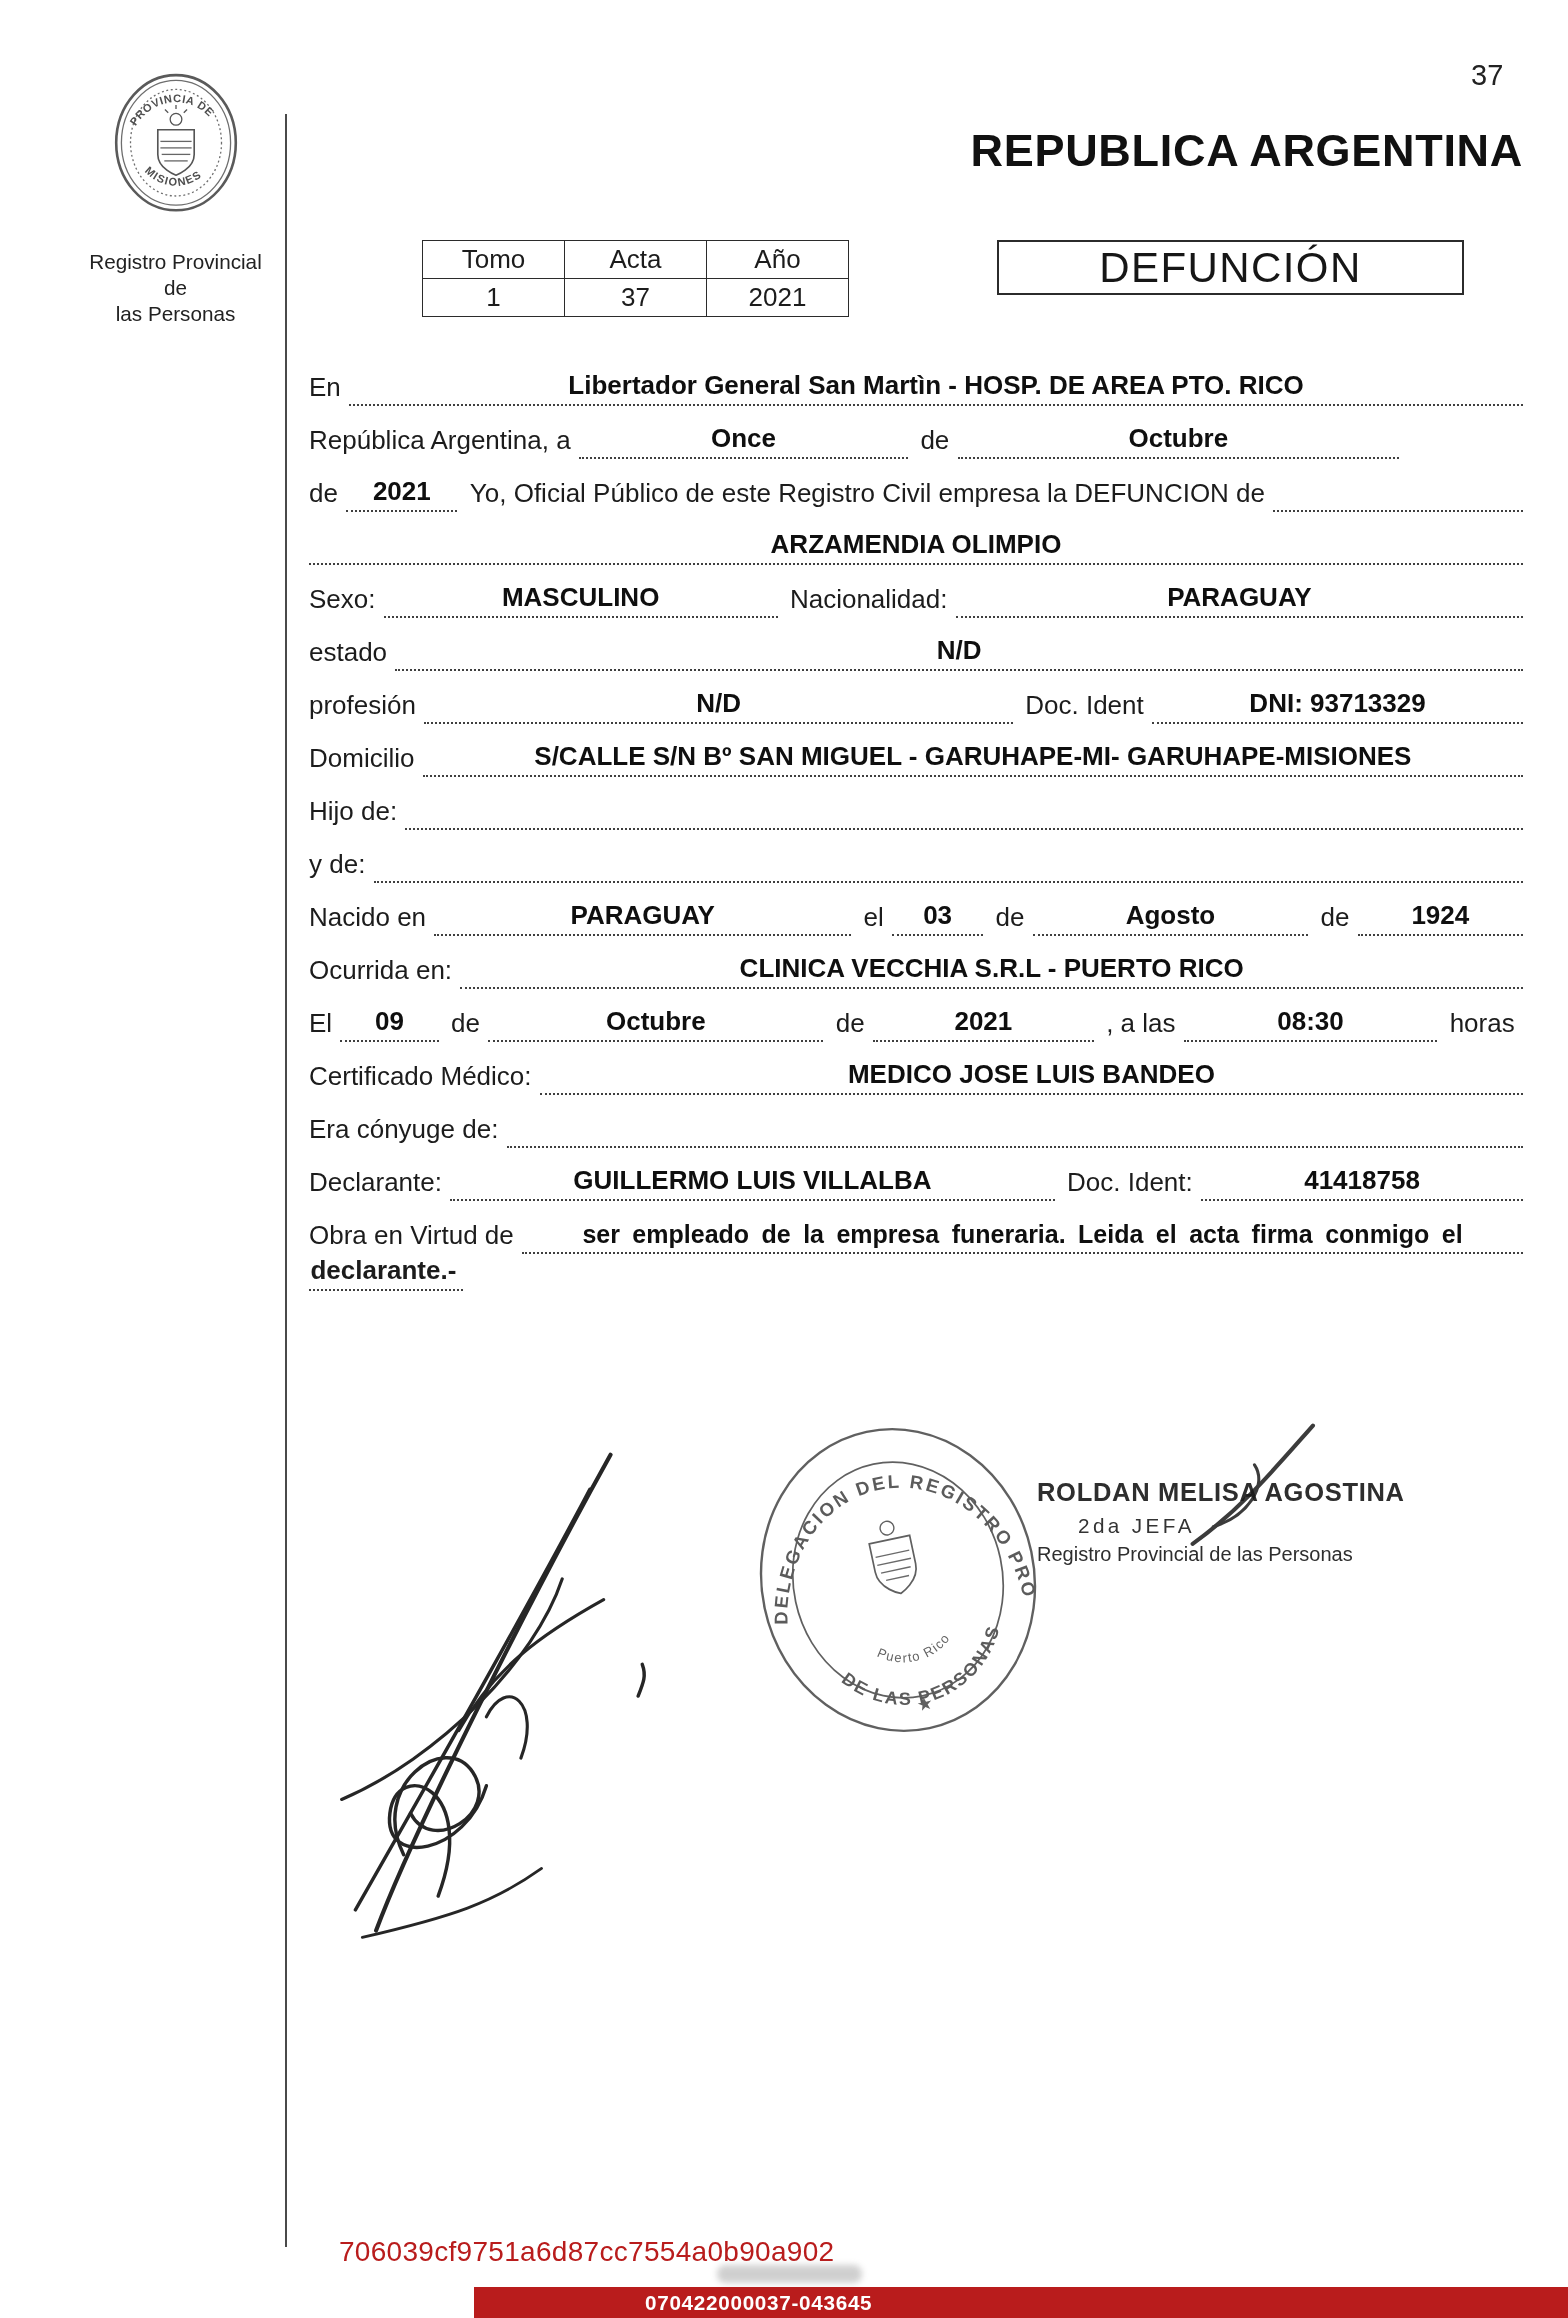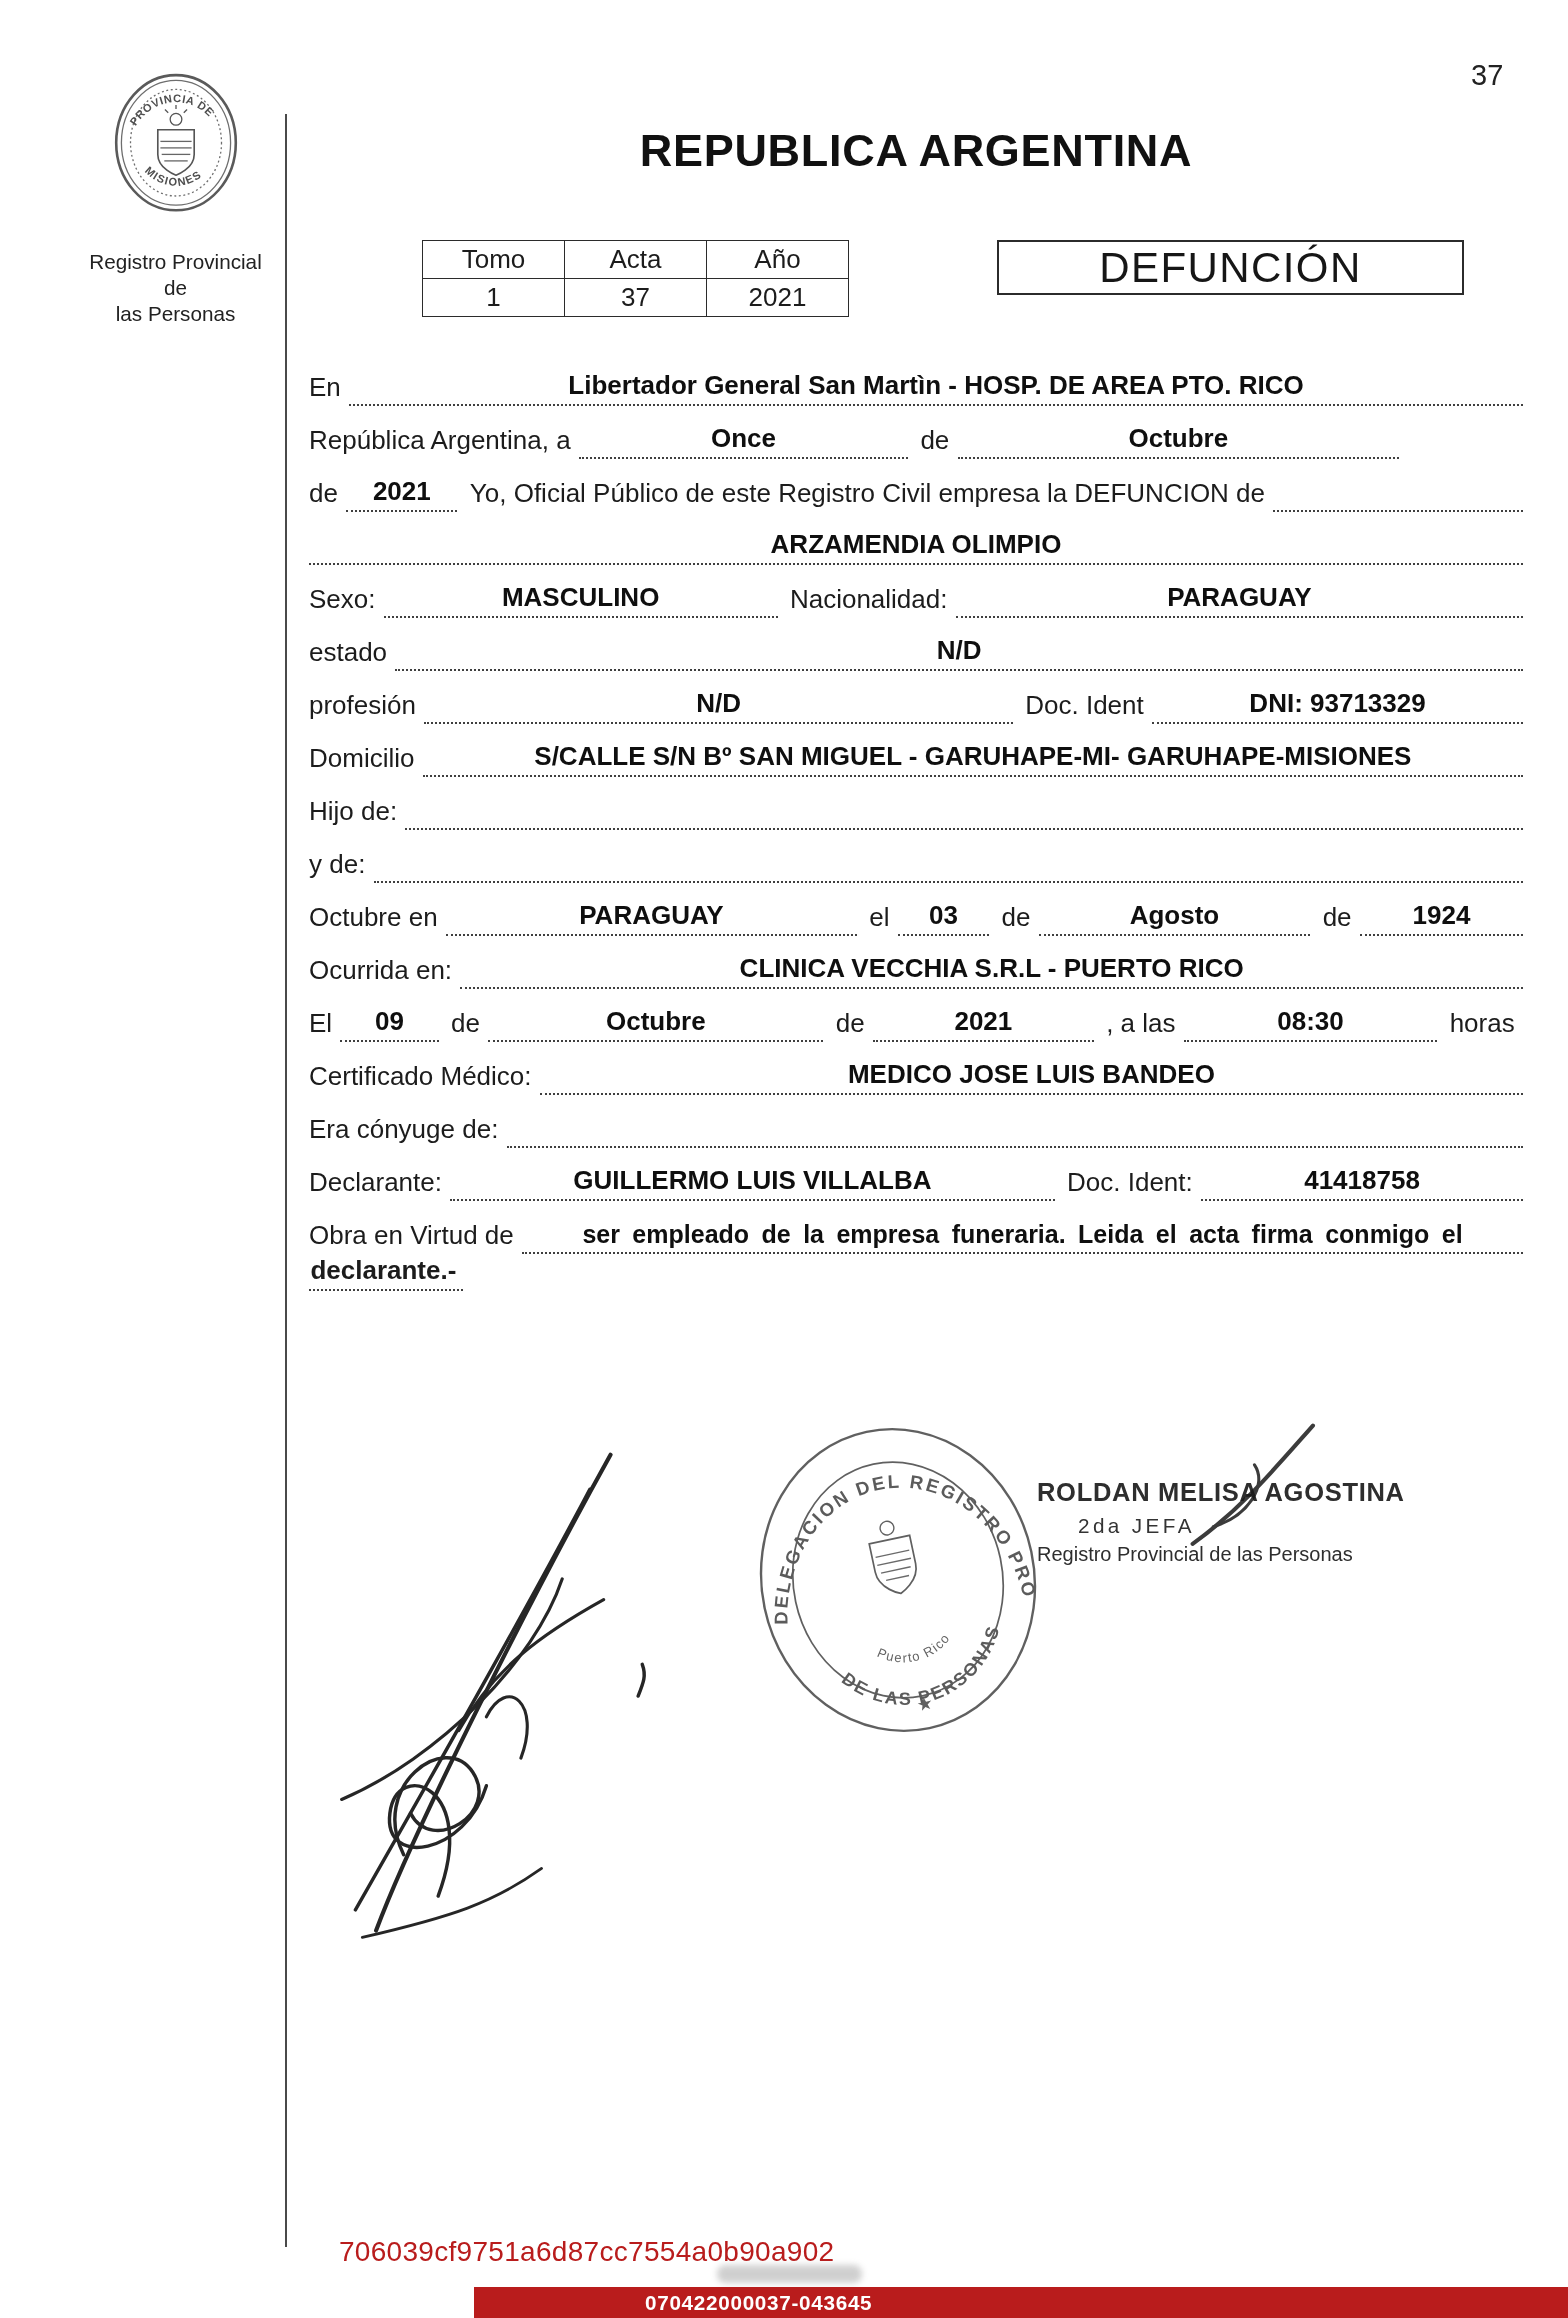--- a/index.html
+++ b/index.html
@@ -12,21 +12,21 @@
 
   
   .margin-block { position:absolute; left:81px; top:57px; width:189px; text-align:center; }
   .seal-svg { display:block; margin:0 auto; }
   .seal-caption { margin-top:18px; font-size:20.7px; line-height:1.25; color:#222; }
 
   .vrule { position:absolute; left:285px; top:114px; width:2.1px; height:2133px; background:#4a4a4a; }
 
   .content { position:absolute; left:309px; top:48px; width:1214px; }
 
-  .doc-title { text-align:center; font-size:45px; font-weight:700; letter-spacing:0.7px; margin:76px 0 0 0; color:#111; line-height:1.2; }
+  .doc-title { text-align:right; font-size:45px; font-weight:700; letter-spacing:0.7px; margin:76px 0 0 0; color:#111; line-height:1.2; }
 
   .meta-row { display:flex; align-items:flex-start; margin-top:62px; }
   .rec-table { border-collapse:collapse; margin-left:113px; }
   .rec-table td { border:1.4px solid #2b2b2b; width:141px; height:37px; text-align:center; font-size:26px; padding:0; }
   .act-box { margin-left:auto; margin-right:59px; width:463px; height:51px; border:2.1px solid #2b2b2b;
              display:flex; align-items:center; justify-content:center; font-size:42px; letter-spacing:1.4px; color:#161616; }
 
   .form { margin-top:36px; }
   .fline { display:flex; align-items:flex-end; min-height:53px; font-size:26px; }
   .lbl { white-space:nowrap; padding:0 8.3px 3.4px 0; }
@@ -176,21 +176,21 @@
         <span class="lbl">Hijo de:</span>
         <span class="dfill grow"></span>
       </div>
 
       <div class="fline">
         <span class="lbl">y de:</span>
         <span class="dfill grow"></span>
       </div>
 
       <div class="fline">
-        <span class="lbl">Octubre en</span>
+        <span class="lbl">Nacido en</span>
         <span class="dfill f26">PARAGUAY</span>
         <span class="lbl-mid">el</span>
         <span class="dfill w120">03</span>
         <span class="lbl-mid">de</span>
         <span class="dfill f17">Agosto</span>
         <span class="lbl-mid">de</span>
         <span class="dfill f10">1924</span>
       </div>
 
       <div class="fline">

